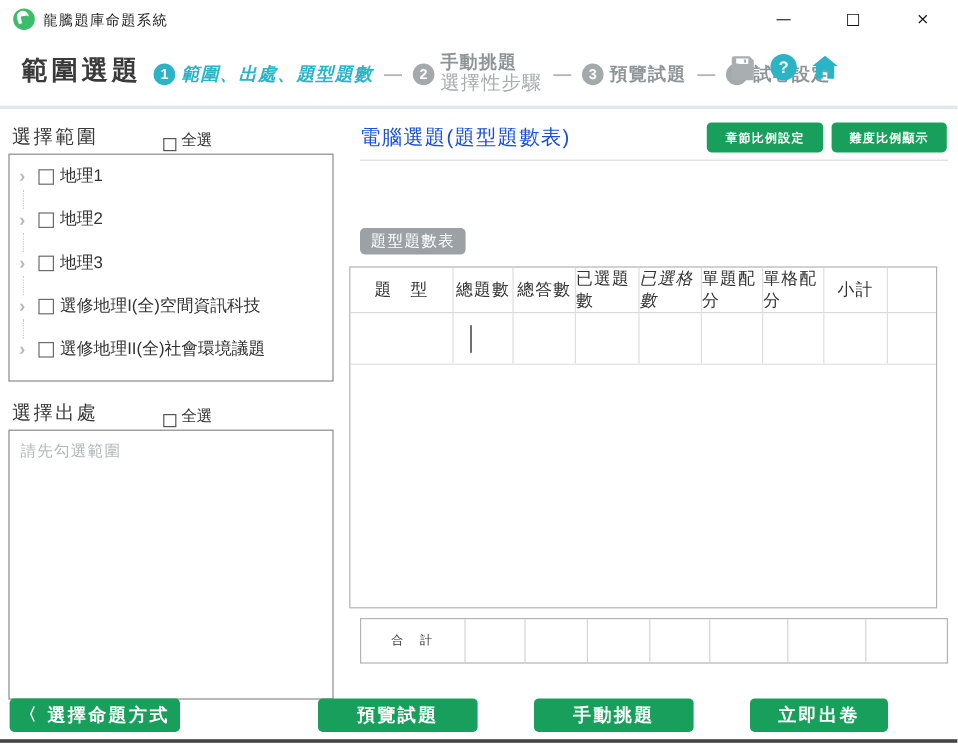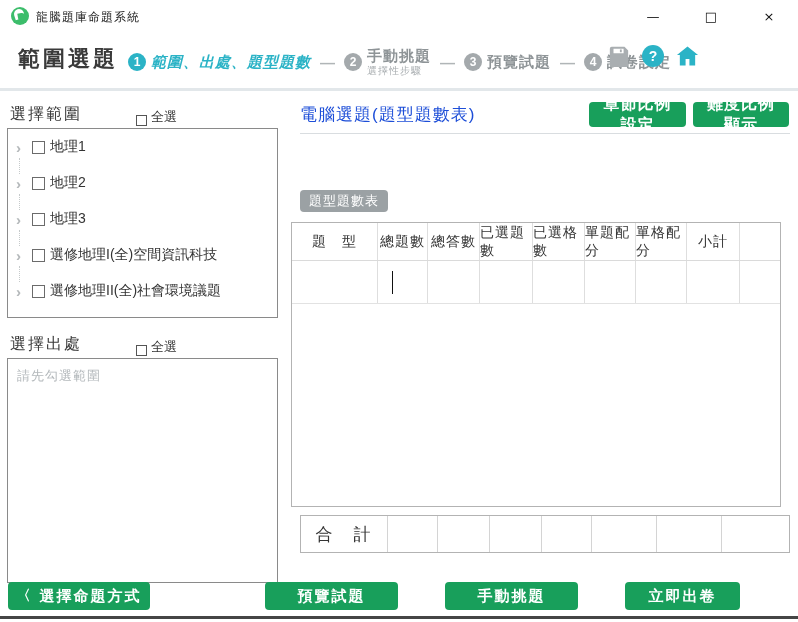--- a/index.html
+++ b/index.html
@@ -26,21 +26,21 @@
                 color:#3a3a3a; letter-spacing:3px; }
   .steps { position:absolute; left:128px; top:8px; height:44px; display:flex; align-items:center; }
   .step { display:flex; align-items:center; }
   .step-circle { width:18px; height:18px; border-radius:50%; background:#a4a9ac; color:#fff;
                  font-size:12px; font-weight:700; display:flex; align-items:center; justify-content:center;
                  margin-right:5px; flex:none; }
   .step.active .step-circle { background:#2bb3c6; }
   .step-label { font-size:15px; font-weight:700; color:#8e9497; letter-spacing:1px; white-space:nowrap; }
   .step.active .step-label { color:#2bb3c6;font-style:italic; }
   .step-text { display:flex; flex-direction:column; line-height:1.1; }
-  .step-sub { font-size:10px; color:#a7acaf; letter-spacing:1px; }
+  .step-sub { font-size:16px; color:#a7acaf; letter-spacing:1px; }
   .dash { color:#b0b5b7; font-size:15px; margin:0 9px; font-weight:700; }
   .header-icons { position:absolute; right:12px; top:12px; display:flex; align-items:center; gap:12px; }
   .hicon { width:23px; height:23px; display:flex; align-items:center; justify-content:center; }
   .help-circle { width:22px; height:22px; border-radius:50%; background:#2bb3c6; color:#fff;
                  font-size:14px; font-weight:700; display:flex; align-items:center; justify-content:center; }
   .top-divider { position:absolute; left:0; top:88px; width:798px; height:3px; background:#e2e7ea; }
 
   
   .sec-title { position:absolute; font-size:16px; color:#3a3a3a; letter-spacing:2px; }
   .selectall { position:absolute; display:flex; align-items:flex-end; gap:4px; font-size:13px; color:#333; }
@@ -56,47 +56,47 @@
   .tcb { width:13px; height:13px; border:1px solid #6b6b6b; background:#fff; margin:0 5px 0 2px; flex:none; }
   .tree-label { font-size:14px; color:#333; white-space:nowrap; }
   .source-title { left:10px; top:334px; }
   .source-selectall { left:136px; top:338px; }
   .source-box { position:absolute; left:7px; top:358px; width:271px; height:225px;
                 border:1px solid #8a8a8a; background:#fff; padding:8px 9px; }
   .placeholder { font-size:13px; color:#b3b8bb; letter-spacing:1px; }
 
   
   .right-title { position:absolute; left:300px; top:103px; font-size:17px; color:#1d4ed8; letter-spacing:1px; }
-  .gbtn { position:absolute; height:25px; background:#189f5b; color:#fff; font-size:16px; font-weight:700;
+  .gbtn { position:absolute; height:25px; background:#189f5b; color:#fff; font-size:10px; font-weight:700;
           border:none; border-radius:4px; padding:12px 10px; letter-spacing:1px; display:flex;
           align-items:center; justify-content:center; }
   .btn-chapter { left:589px; top:102px; width:97px; }
   .btn-difficulty { left:693px; top:102px; width:96px; }
   .right-divider { position:absolute; left:300px; top:133px; width:490px; height:1px; background:#d9dde0; }
   .btn-type-order { position:absolute; left:300px; top:190px; height:22px; background:#9ba1a4; color:#fff;
           font-size:13px; border:none; border-radius:4px; padding:0 9px; letter-spacing:1px;
           display:flex; align-items:center; }
 
   .qtable { position:absolute; left:291px; top:222px; width:490px; height:285px;
             border:1px solid #b3b3b3; background:#fff; }
   .trow { display:flex; width:100%; }
   .trow.head { height:38px; border-bottom:1px solid #dadada; }
   .trow.data { height:43px; border-bottom:1px solid #e2e2e2; }
   .tcell { border-right:1px solid #dedede; display:flex; align-items:center; justify-content:center;
            font-size:14px; color:#333; letter-spacing:1px; overflow:hidden; }
   .tcell:last-child { border-right:none; }
-  .c0{width:86px;} .c1{width:50px;} .c2{width:52px;} .c3{width:53px;} .c4{width:52px;}
+  .c0{width:86px;} .c1{width:50px;} .c2{width:52px;} .c3{width:53px;} .c4{width:52px;font-style:italic;}
   .c5{width:51px;} .c6{width:51px;} .c7{width:53px;} .c8{flex:1;}
   .trow.data .tcell { justify-content:flex-start; }
   .caret { width:1px; height:23px; background:#111; margin-left:14px; }
 
   .total-box { position:absolute; left:300px; top:515px; width:490px; height:38px;
                border:1px solid #b3b3b3; background:#fff; display:flex; }
   .tot-cell { border-right:1px solid #d4d4d4; display:flex; align-items:center; justify-content:center;
-              font-size:17px; color:#333; letter-spacing:2px; }
+              font-size:10px; color:#333; letter-spacing:2px; }
   .tot-cell:last-child { border-right:none; }
   .t0{width:87px;} .t1{width:50px;} .t2{width:52px;} .t3{width:52px;} .t4{width:50px;}
   .t5{width:65px;} .t6{width:65px;} .t7{flex:1;}
 
   
   .fbtn { position:absolute; top:582px; height:28px; background:#189f5b; color:#fff; font-size:15px;
           font-weight:700; border:none; border-radius:4px; letter-spacing:2px; display:flex;
           align-items:center; justify-content:center; gap:7px; }
   .btn-back { left:8px; width:142px; }
   .btn-preview { left:265px; width:133px; }

